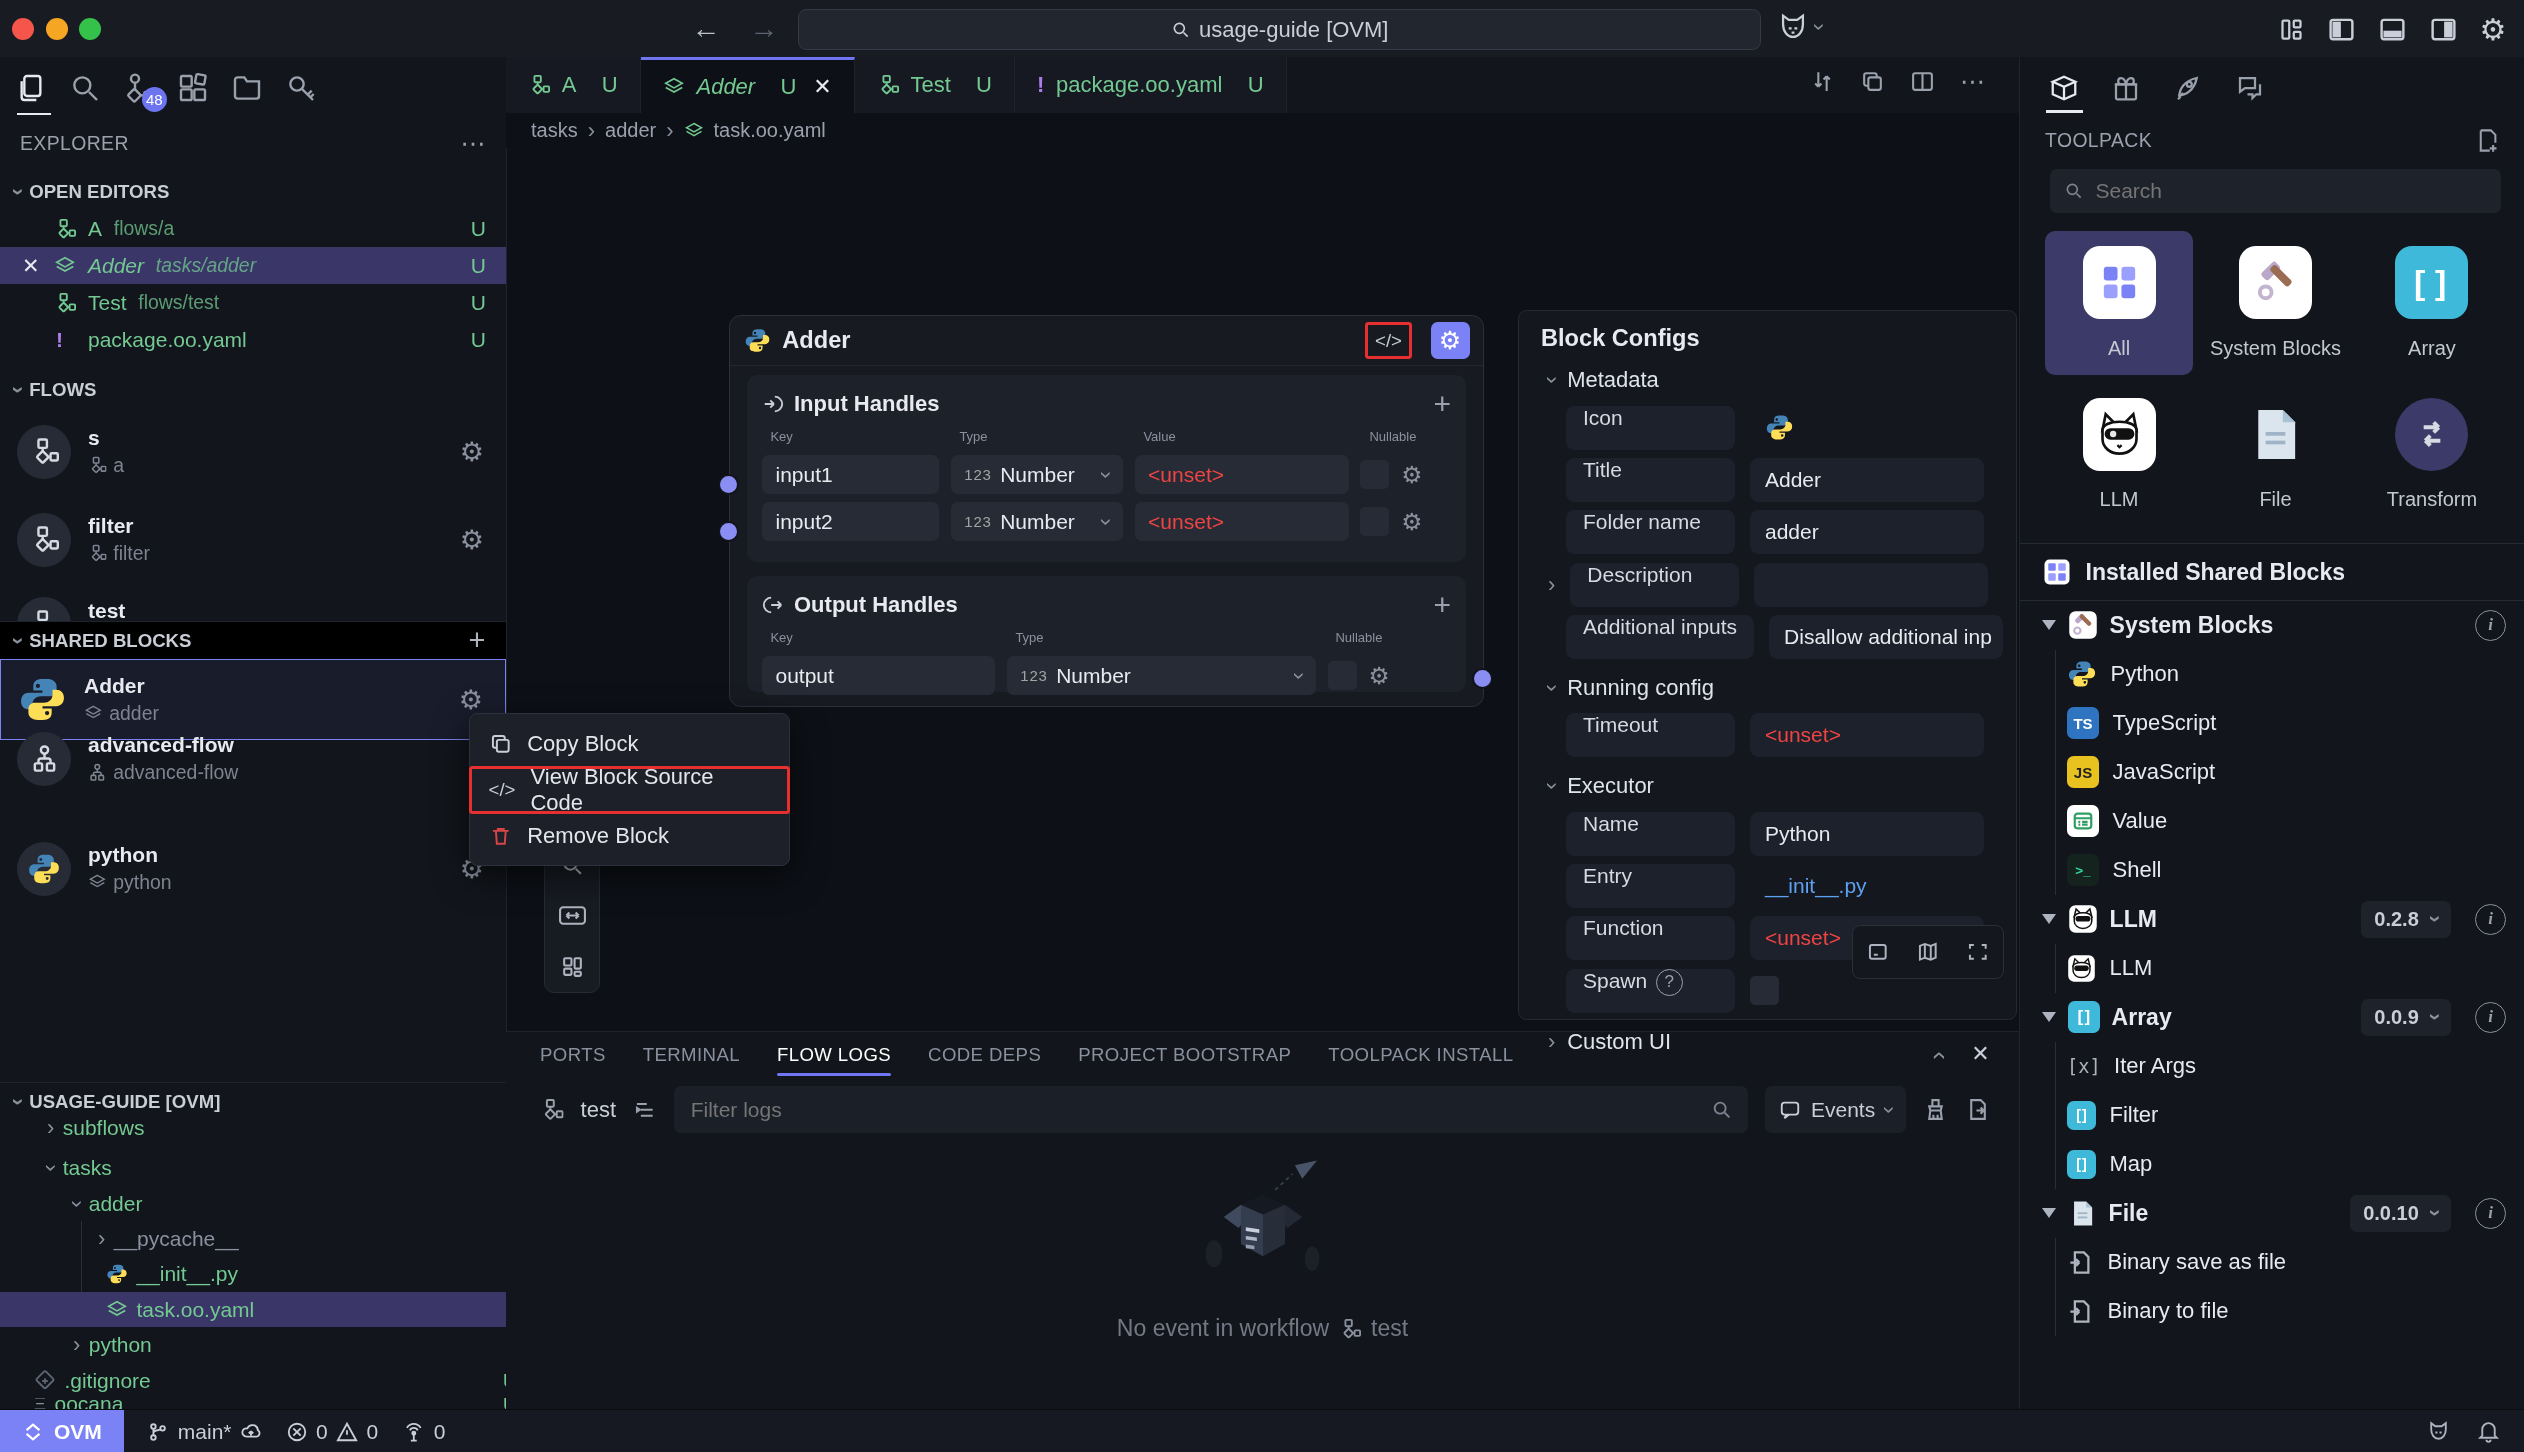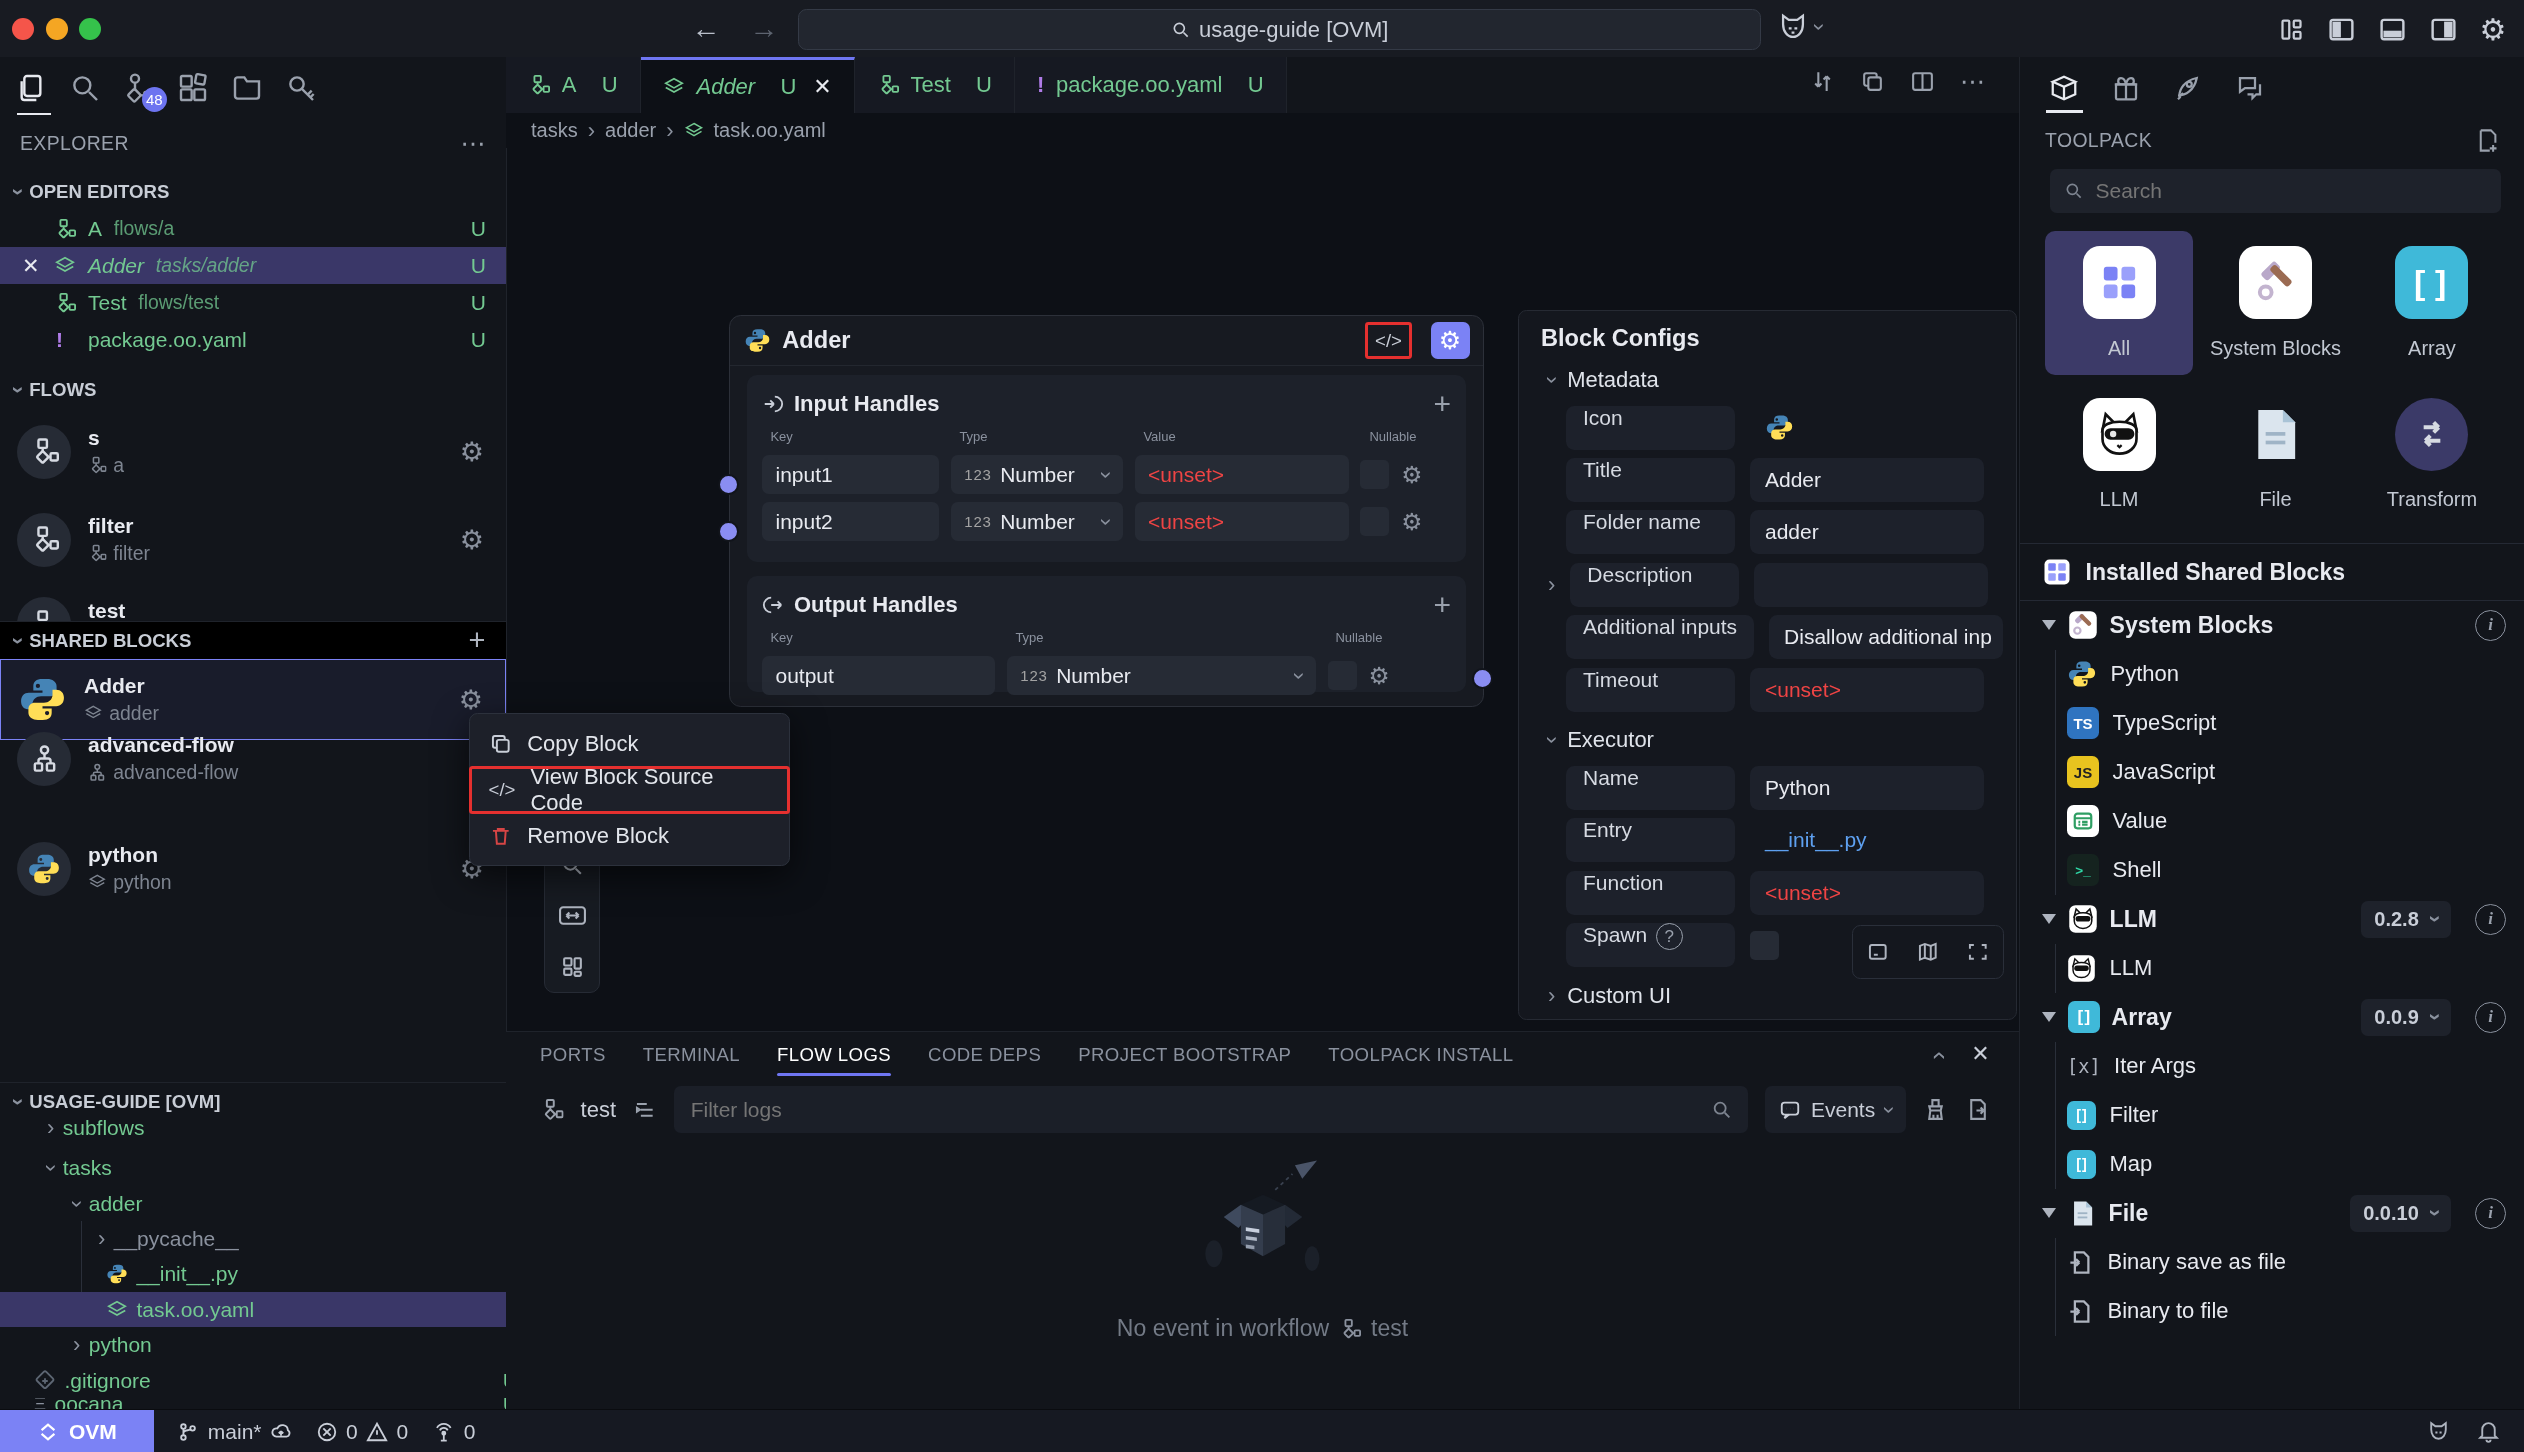--- a/index.html
+++ b/index.html
@@ -112,21 +112,21 @@
   #installedhdr{display:flex;align-items:center;gap:13.5px;height:56px;padding-left:22px;font-weight:bold;font-size:23px}
   .grp{display:flex;align-items:center;gap:11.8px;height:49px;padding-left:22px;font-weight:bold;font-size:23px;position:relative}
   .tri{width:0;height:0;border-left:7.6px solid transparent;border-right:7.6px solid transparent;border-top:10px solid #aeb4bf}
   .gchild{display:flex;align-items:center;gap:13.5px;height:49px;padding-left:47px;font-size:22px;position:relative}
   .gline{position:absolute;left:35px;top:0;bottom:0;width:0.8px;background:#2a2f3a}
   .verpill{margin-left:auto;background:#1e222b;border-radius:6.7px;height:37px;display:flex;align-items:center;gap:11.8px;padding:0 13.5px;color:#c9ced8;font-size:20px}
   .icirc{width:29px;height:29px;border:1.7px solid #8a919e;border-radius:50%;color:#9aa1ad;display:flex;align-items:center;justify-content:center;font-size:17px;font-style:italic;font-family:"Liberation Serif",serif;margin:0 20px 0 11.8px}
   .sqico{width:32px;height:32px;border-radius:6.7px;display:flex;align-items:center;justify-content:center;font-weight:bold;flex:none}
   
   #statusbar{left:0;top:1409px;width:2525px;height:43px;background:#161922;border-top:0.8px solid #0a0c10;display:flex;align-items:center;font-size:21px;color:#c9ced8}
-  #remotebadge{height:43px;background:#7b82f5;color:#fff;display:flex;align-items:center;gap:10px;padding:0 37px;font-weight:bold}
+  #remotebadge{height:43px;background:#7b82f5;color:#fff;display:flex;align-items:center;gap:10px;padding:0 22px;font-weight:bold}
   .sb-it{display:flex;align-items:center;gap:8.4px;margin-left:23.6px}
   #sb-right{margin-left:auto;display:flex;gap:25px;padding-right:23.6px;color:#aeb4bf}
 </style>
 </head>
 <body>
 
 <svg width="0" height="0" style="position:absolute">
   <symbol id="py" viewBox="0 0 48 48">
     <path fill="#4584b6" d="M23.8 4c-6 0-8.8 2.6-8.8 7v4.2h9v2.2H10.6C6 17.4 3 20.6 3 25.6s3 8 7.6 8h3.6v-5.2c0-4.4 3.8-7.6 8.4-7.6h8.8c3.8 0 6.4-2.6 6.4-6.4v-3.4c0-4.4-4.2-7-9.2-7h-4.8zm-4.3 4.6a2.1 2.1 0 1 1 0 4.2 2.1 2.1 0 0 1 0-4.2z"></path>
     <path fill="#ffde57" d="M24.2 44c6 0 8.8-2.6 8.8-7v-4.2h-9v-2.2h13.4c4.6 0 7.6-3.2 7.6-8.2s-3-8-7.6-8h-3.6v5.2c0 4.4-3.8 7.6-8.4 7.6h-8.8c-3.8 0-6.4 2.6-6.4 6.4V37c0 4.4 4.2 7 9.2 7h4.8zm4.3-4.6a2.1 2.1 0 1 1 0-4.2 2.1 2.1 0 0 1 0 4.2z"></path>
@@ -650,20 +650,24 @@
     </div>
   <div class="bc-row">
       <span class="bc-lbl">
         <span>Additional inputs</span>
       </span>
     <span class="bc-val">
         <span>Disallow additional inp</span>
       </span>
     </div>
 
+  <div class="bc-sec">
+      <span class="chev d">›</span>
+      <span>Running config</span>
+    </div>
   <div class="bc-row">
       <span class="bc-lbl">
         <span>Timeout</span>
       </span>
     <span class="bc-val">
         <span class="unset">&lt;unset&gt;</span>
       </span>
     </div>
 
   <div class="bc-sec">

